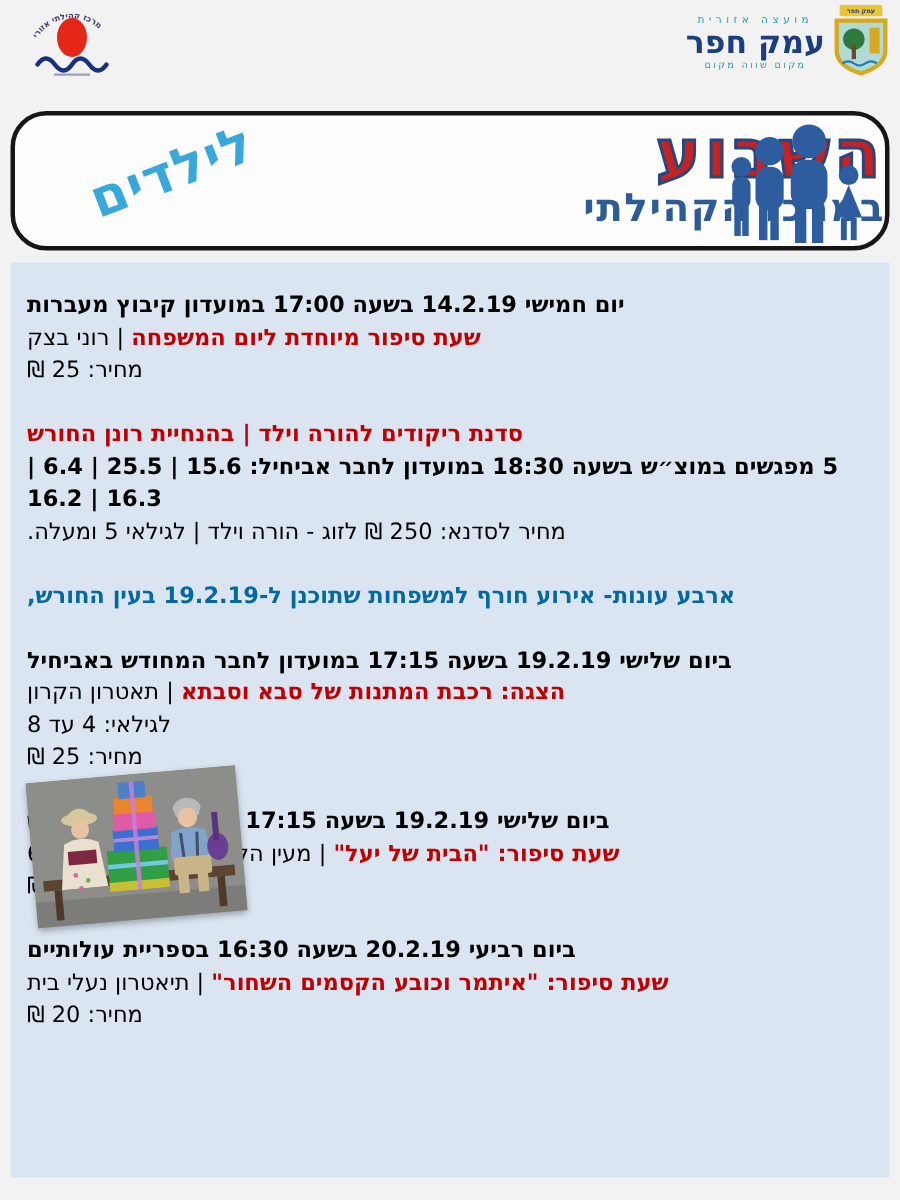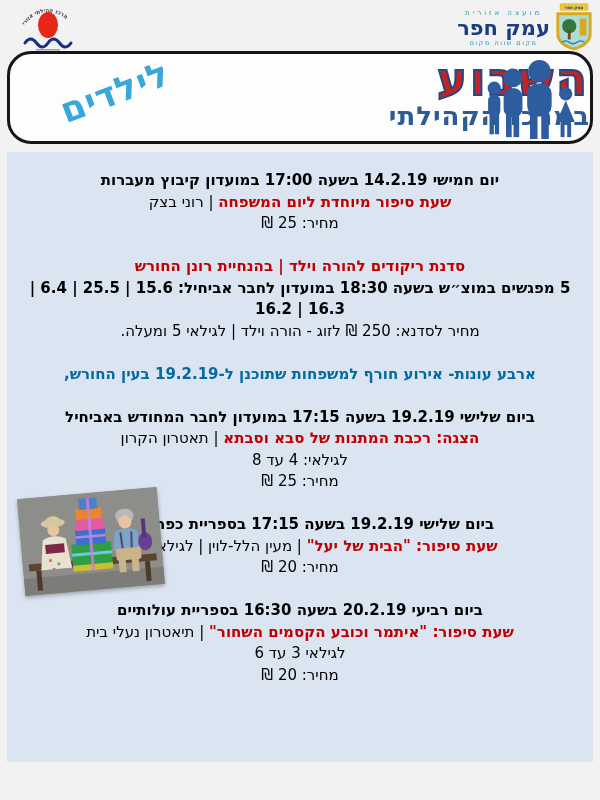--- a/index.html
+++ b/index.html
@@ -3,21 +3,21 @@
 <meta charset="utf-8">
 <style>
   html,body{margin:0;padding:0;}
   body{
     width:600px;height:800px;overflow:hidden;
     background:#f2f2f2;
     font-family:"DejaVu Sans",sans-serif;
     position:relative;
   }
   
-  .topbar{position:relative;height:51px;}
+  .topbar{position:relative;height:74px;}
   .logo-left{position:absolute;left:14px;top:2px;}
   .logo-right{position:absolute;right:6px;top:3px;display:flex;flex-direction:row;align-items:center;gap:4px;}
   .muni-text{display:flex;flex-direction:column;align-items:center;direction:rtl;}
   .muni-top{font-size:7px;color:#2f9aa8;letter-spacing:3px;white-space:nowrap;}
   .muni-title{font-size:21px;font-weight:bold;color:#1c3e7e;line-height:1.05;white-space:nowrap;}
   .muni-slogan{font-size:6.5px;color:#2f9aa8;letter-spacing:1.5px;white-space:nowrap;}
   
   .banner{
     position:relative;margin:0 7px;height:87px;
     background:#fdfdfd;border:3px solid #161616;border-radius:24px;
@@ -31,21 +31,21 @@
   .title-wrap{position:absolute;left:0;right:0;top:2px;text-align:right;direction:rtl;}
   .main-title{
     font-size:45px;font-weight:bold;color:#c42323;line-height:1.05;
     -webkit-text-stroke:2px #27477e;letter-spacing:3px;
   }
   .subtitle{font-size:26px;font-weight:bold;color:#2d5b96;letter-spacing:1px;margin-top:-2px;}
   .family{position:absolute;right:12px;top:5px;}
   
   .panel{
     position:relative;margin:8px 7px 0;height:610px;box-sizing:border-box;
-    background:#dbe5f1;direction:rtl;text-align:center;
+    background:#dbe5f1;direction:rtl;text-align:left;
     padding:18px 11px 0;font-size:15px;line-height:21.5px;color:#000;
   }
   .section{margin-bottom:21.5px;}
   .s-b{font-weight:bold;}
   .s-rb{font-weight:bold;color:#c00000;}
   .s-bb{font-weight:bold;color:#0369a1;}
   .s-n{font-weight:normal;}
   
   .photo{
     position:absolute;left:14px;top:341px;width:140px;height:97px;
@@ -143,21 +143,20 @@
         <div class="line"><span class="s-n">מחיר: 25 ₪</span></div>
       </div>
       <div class="section">
         <div class="line"><span class="s-b">ביום שלישי 19.2.19 בשעה 17:15 בספריית כפר מונאש</span></div>
         <div class="line"><span class="s-rb">שעת סיפור: "הבית של יעל"</span><span class="s-n"> | מעין הלל-לוין | לגילאי 3 עד 6</span></div>
         <div class="line"><span class="s-n">מחיר: 20 ₪</span></div>
       </div>
       <div class="section">
         <div class="line"><span class="s-b">ביום רביעי 20.2.19 בשעה 16:30 בספריית עולותיים</span></div>
         <div class="line"><span class="s-rb">שעת סיפור: "איתמר וכובע הקסמים השחור"</span><span class="s-n"> | תיאטרון נעלי בית</span></div>
-        <div class="line"><span class="s-n">לגילאי 3 עד 6</span></div>
         <div class="line"><span class="s-n">מחיר: 20 ₪</span></div>
       </div>
     </div>
 
   <div class="photo">
     <svg width="140" height="97" viewBox="0 0 140 97">
       <rect width="140" height="97" fill="#8d8d8a"></rect>
       <rect y="80" width="140" height="17" fill="#7c7c79"></rect>
       <rect x="6" y="66" width="128" height="7" fill="#5d4430"></rect>
       <rect x="13" y="73" width="5" height="20" fill="#4e3827"></rect>

